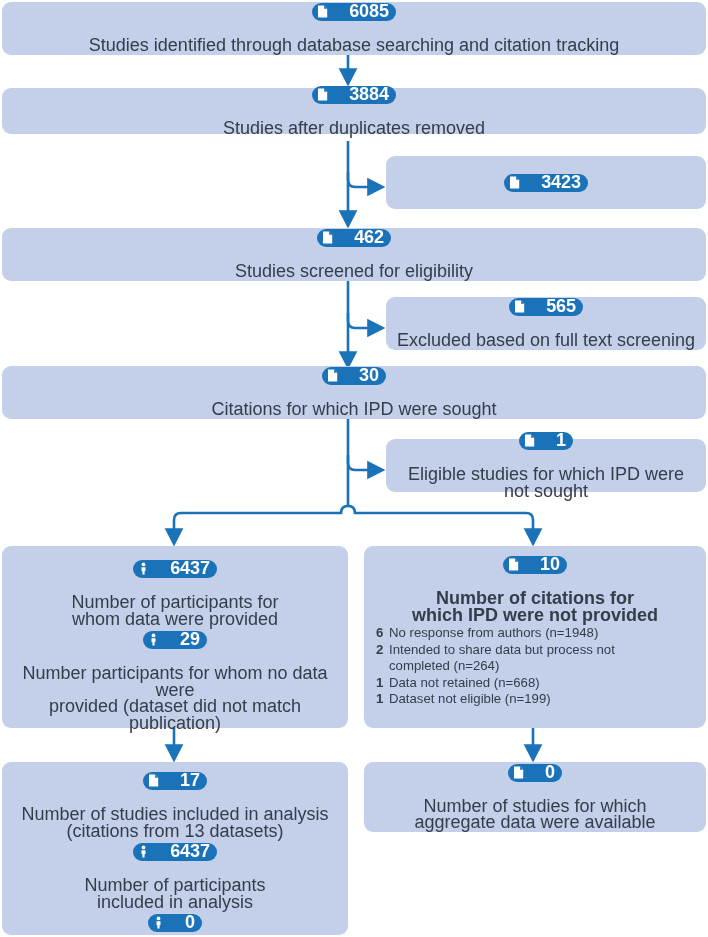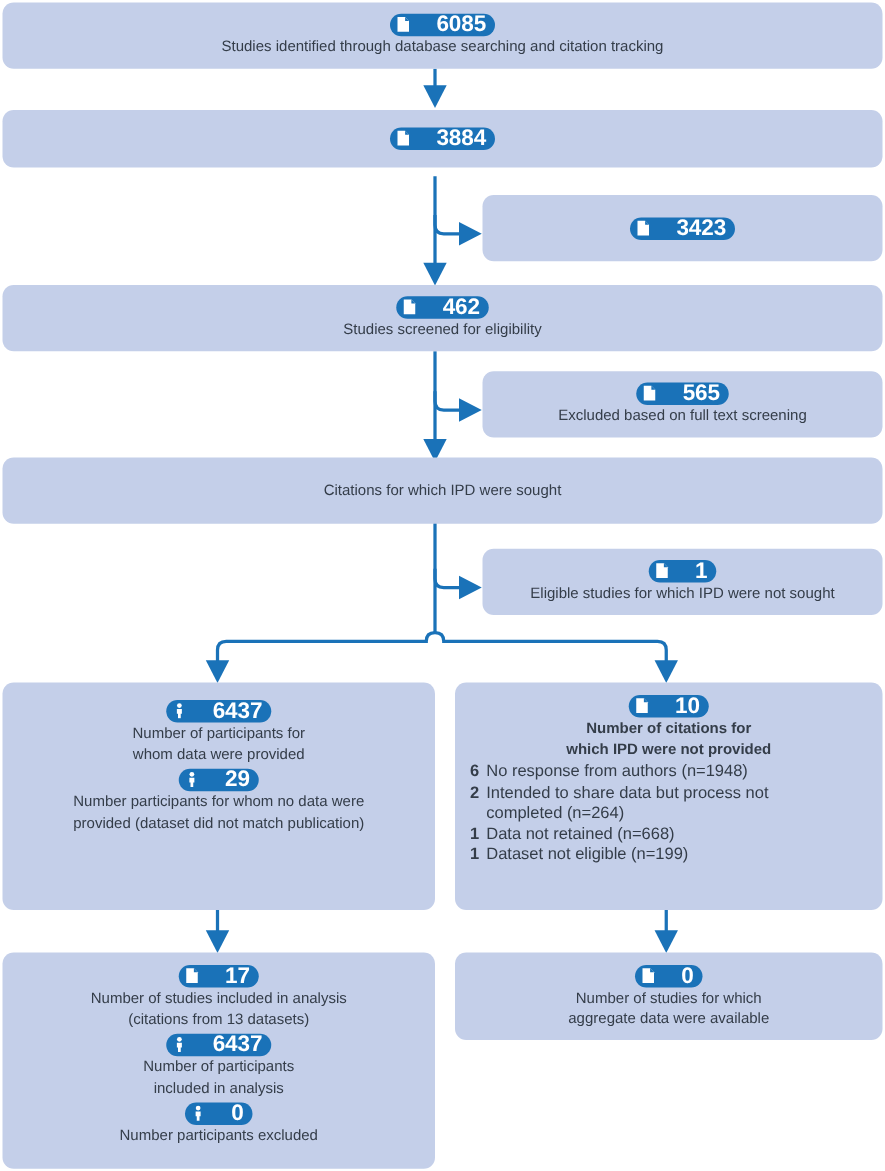--- a/index.html
+++ b/index.html
@@ -65,25 +65,26 @@
     flex: 0 0 auto;
     position: relative;
     top: 0px;
   }
   .badge-row {
     display: flex;
     justify-content: center;
     width: 100%;
   }
   .caption {
-    font-size: 12px;
+    font-size: 18px;
     line-height: 16.5px;
     text-align: center;
     color: #343d49;
     white-space: pre-line;
+    margin-top: 16px;
   }
   .caption.bold {
     font-weight: bold;
   }
   .reason-list {
     margin: 2px 0 0 0;
     padding: 0;
     list-style: none;
     font-size: 13.2px;
     line-height: 16.5px;
@@ -171,20 +172,21 @@
       <span class="badge">
         <span class="badge-icon">
           <svg viewBox="0 0 11 13" width="11" height="13" aria-hidden="true">
             <path d="M1,0.6 L7.1,0.6 L10.2,3.7 L10.2,12.4 L1,12.4 Z" fill="#ffffff"></path>
             <path d="M7.1,0.6 L7.1,3.7 L10.2,3.7 Z" fill="#1a72b8"></path>
           </svg>
         </span>
         <span class="badge-num">3884</span>
       </span>
     </div>
+    <div class="caption">Studies after duplicates removed</div>
   </div>
 
   <div class="box" style="left:386px; top:156px; width:320px; height:53px;">
     <div class="badge-row">
       <span class="badge">
         <span class="badge-icon">
           <svg viewBox="0 0 11 13" width="11" height="13" aria-hidden="true">
             <path d="M1,0.6 L7.1,0.6 L10.2,3.7 L10.2,12.4 L1,12.4 Z" fill="#ffffff"></path>
             <path d="M7.1,0.6 L7.1,3.7 L10.2,3.7 Z" fill="#1a72b8"></path>
           </svg>
@@ -218,20 +220,31 @@
             <path d="M7.1,0.6 L7.1,3.7 L10.2,3.7 Z" fill="#1a72b8"></path>
           </svg>
         </span>
         <span class="badge-num">565</span>
       </span>
     </div>
     <div class="caption">Excluded based on full text screening</div>
   </div>
 
   <div class="box" style="left:2px; top:366px; width:704px; height:53px;">
+    <div class="badge-row">
+      <span class="badge">
+        <span class="badge-icon">
+          <svg viewBox="0 0 11 13" width="11" height="13" aria-hidden="true">
+            <path d="M1,0.6 L7.1,0.6 L10.2,3.7 L10.2,12.4 L1,12.4 Z" fill="#ffffff"></path>
+            <path d="M7.1,0.6 L7.1,3.7 L10.2,3.7 Z" fill="#1a72b8"></path>
+          </svg>
+        </span>
+        <span class="badge-num">30</span>
+      </span>
+    </div>
     <div class="caption">Citations for which IPD were sought</div>
   </div>
 
   <div class="box" style="left:386px; top:439px; width:320px; height:53px;">
     <div class="badge-row">
       <span class="badge">
         <span class="badge-icon">
           <svg viewBox="0 0 11 13" width="11" height="13" aria-hidden="true">
             <path d="M1,0.6 L7.1,0.6 L10.2,3.7 L10.2,12.4 L1,12.4 Z" fill="#ffffff"></path>
             <path d="M7.1,0.6 L7.1,3.7 L10.2,3.7 Z" fill="#1a72b8"></path>

